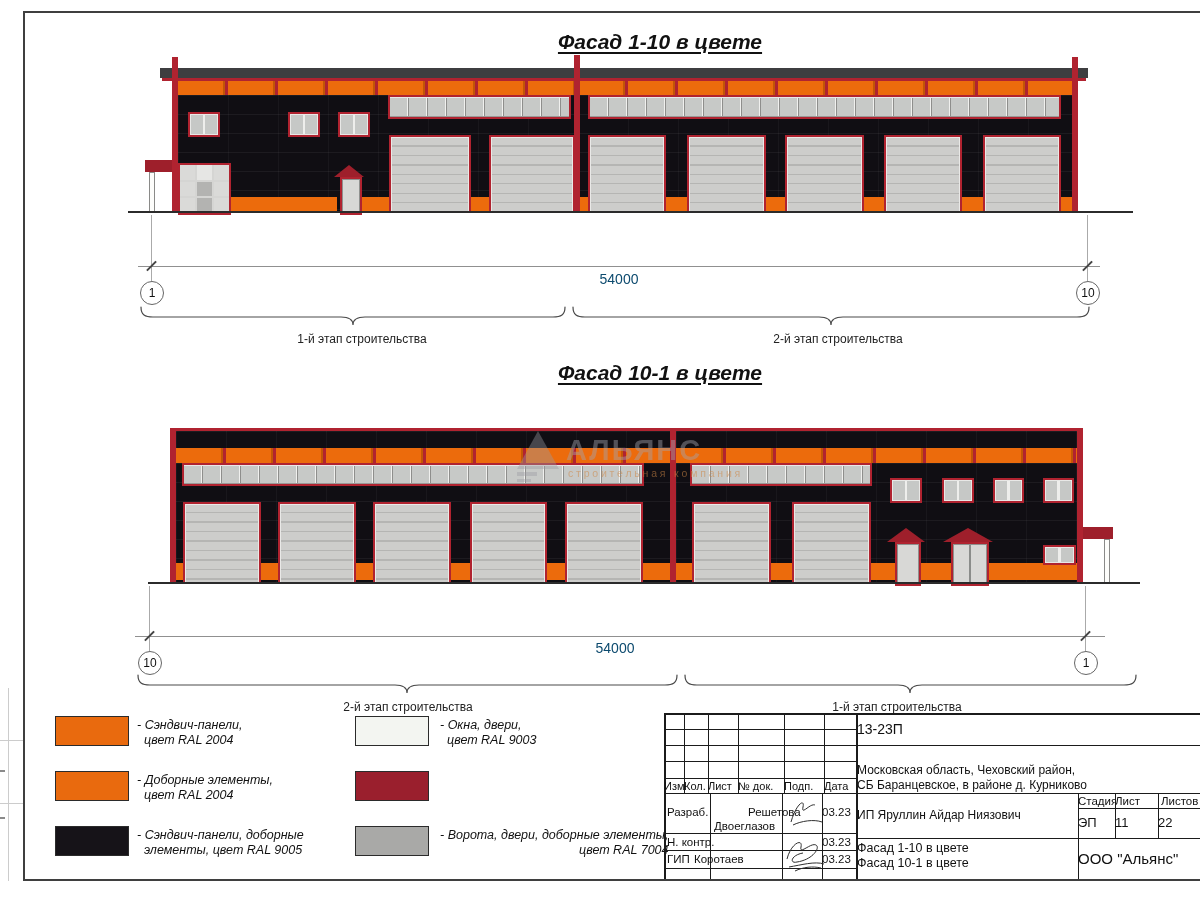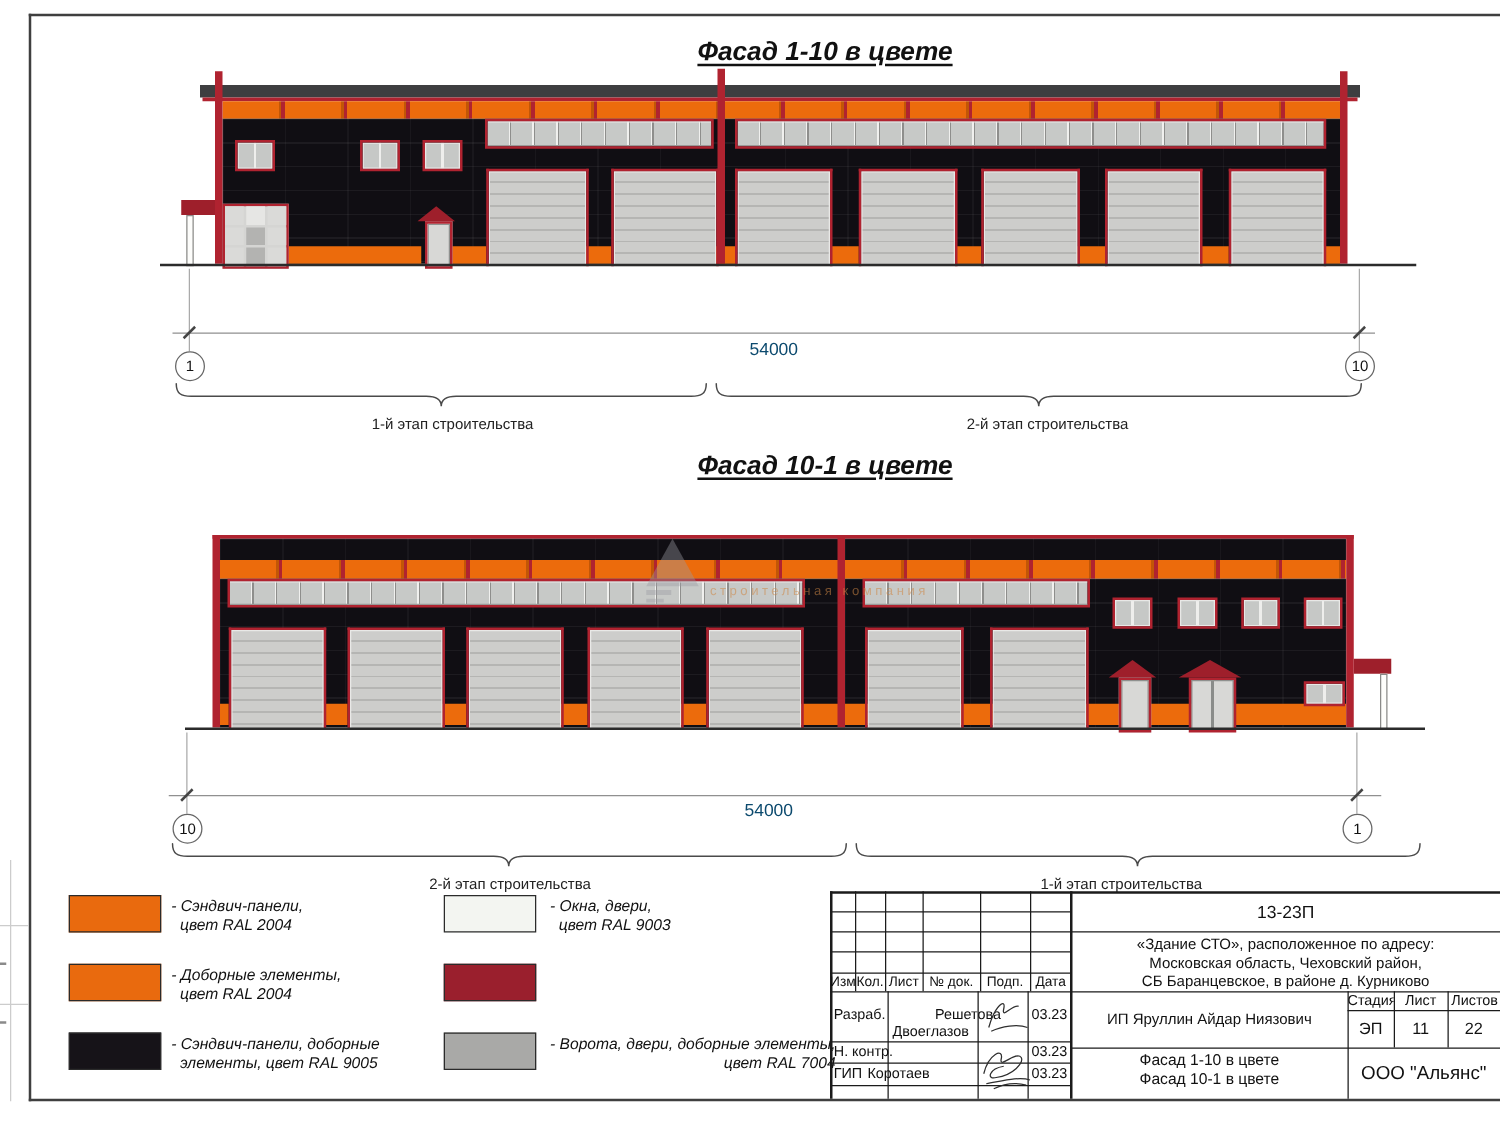--- a/index.html
+++ b/index.html
@@ -61,21 +61,21 @@
   .sw-ral2004{background:var(--ral2004);}
   .sw-ral9005{background:var(--ral9005);}
   .sw-ral9003{background:var(--ral9003);}
   .sw-ral3003{background:var(--ral3003);}
   .sw-ral7004{background:var(--ral7004);}
   .leg{position:absolute;font-size:12.5px;line-height:15px;color:#111;font-style:italic;}
   .leg .l2{padding-left:7px;}
   
   .tl{position:absolute;background:var(--line);}
   .tbt{position:absolute;font-size:11.5px;color:#111;white-space:nowrap;}
-  .tbc{position:absolute;text-align:center;color:#111;white-space:nowrap;overflow:hidden;}
+  .tbc{position:absolute;color:#111;white-space:nowrap;overflow:hidden;}
   .sig{position:absolute;}
 </style>
 </head>
 <body>
 
 <div class="sheet">
 
   <div class="frame" style="left:23px;top:11px;width:1177px;height:2px;"></div>
   <div class="frame" style="left:23px;top:11px;width:2px;height:870px;"></div>
   <div class="frame" style="left:23px;top:879px;width:1177px;height:2px;"></div>
@@ -198,20 +198,21 @@
 
     <div class="rcol" style="left:25px;top:3px;height:154px;"></div>
     <div class="rcol" style="left:525px;top:3px;height:154px;"></div>
     <div class="rcol" style="left:932px;top:3px;height:154px;"></div>
     <div class="ground" style="left:3px;top:157px;width:992px;"></div>
   </div>
 
   <div class="tri" style="left:517px;top:431px;border-left:21px solid transparent;border-right:21px solid transparent;border-bottom:38px solid rgba(155,155,162,.40);"></div>
   <div class="wm-shape" style="left:517px;top:472px;width:20px;height:4px;"></div>
   <div class="wm-shape" style="left:517px;top:479px;width:14px;height:3px;"></div>
+  <div class="wm-name" style="left:566px;top:434px;">АЛЬЯНС</div>
   <div class="wm-tag" style="left:568px;top:467px;">строительная компания</div>
 
   <div class="xline" style="left:149px;top:586px;height:65px;"></div>
   <div class="xline" style="left:1085px;top:586px;height:65px;"></div>
   <div class="dimline" style="left:135px;top:636px;width:970px;"></div>
   <div class="tick" style="left:143px;top:635px;"></div>
   <div class="tick" style="left:1079px;top:635px;"></div>
   <div class="dimtxt" style="left:515px;top:612px;">54000</div>
   <div class="axis" style="left:138px;top:651px;">10</div>
   <div class="axis" style="left:1074px;top:651px;">1</div>
@@ -271,21 +272,20 @@
   <div class="tl" style="left:664px;top:761px;width:193px;height:1px;"></div>
   <div class="tl" style="left:664px;top:778px;width:193px;height:1px;"></div>
   <div class="tl" style="left:664px;top:793px;width:536px;height:1px;"></div>
   <div class="tl" style="left:1078px;top:808px;width:122px;height:1px;"></div>
   <div class="tl" style="left:664px;top:833px;width:193px;height:1px;"></div>
   <div class="tl" style="left:857px;top:838px;width:343px;height:1px;"></div>
   <div class="tl" style="left:664px;top:850px;width:193px;height:1px;"></div>
   <div class="tl" style="left:664px;top:868px;width:193px;height:1px;"></div>
 
   <div class="tbc" style="left:857px;top:721px;width:343px;font-size:14px;">13-23П</div>
-  <div class="tbc" style="left:857px;top:748px;width:343px;font-size:12px;">«Здание СТО», расположенное по адресу:</div>
   <div class="tbc" style="left:857px;top:763px;width:343px;font-size:12px;">Московская область, Чеховский район,</div>
   <div class="tbc" style="left:857px;top:778px;width:343px;font-size:12px;">СБ Баранцевское, в районе д. Курниково</div>
 
   <div class="tbc" style="left:664px;top:780px;width:20px;font-size:11px;">Изм.</div>
   <div class="tbc" style="left:684px;top:780px;width:24px;font-size:11px;">Кол.</div>
   <div class="tbc" style="left:708px;top:780px;width:30px;font-size:11px;">Лист</div>
   <div class="tbc" style="left:738px;top:780px;width:46px;font-size:11px;">№ док.</div>
   <div class="tbc" style="left:784px;top:780px;width:40px;font-size:11px;">Подп.</div>
   <div class="tbc" style="left:824px;top:780px;width:33px;font-size:11px;">Дата</div>
 

